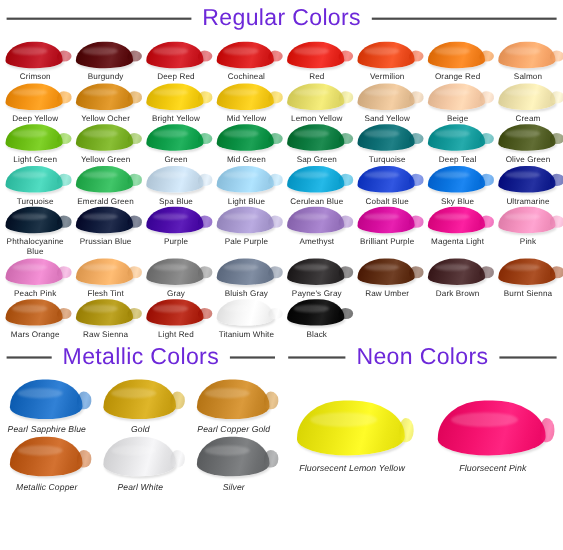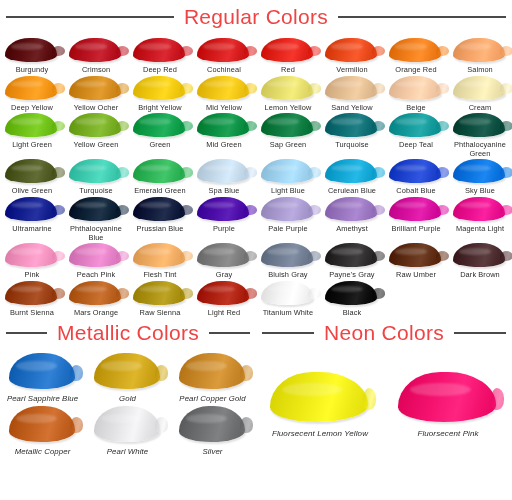--- a/index.html
+++ b/index.html
@@ -28,21 +28,21 @@
   .section-head .rule {
     flex: 1 1 auto;
     height: 2px;
     background: #4a4a4a;
   }
   .section-head .title {
     flex: 0 0 auto;
     font-size: 21px;
     font-weight: 400;
     letter-spacing: 0.3px;
-    color: #ef4444;
+    color: #6d28d9;
     white-space: nowrap;
     padding: 0 2px;
     font-family: "Liberation Sans", sans-serif;
   }
 
   
   .grid {
     display: grid;
     grid-template-columns: repeat(8, 64px);
     width: 512px;
@@ -146,32 +146,32 @@
 
   <div class="section-head" style="padding:5px 6px 8px;">
     <span class="rule"></span>
     <span class="title">Regular Colors</span>
     <span class="rule"></span>
   </div>
 
   <div class="grid" id="regular-grid">
       <div class="cell ">
         <div class="swatch-wrap">
+          <div class="smear" style="background: linear-gradient(105deg, rgb(158, 0, 6) 0%, rgb(184, 18, 32) 38%, rgb(202, 36, 50) 62%, rgb(184, 18, 32) 80%, rgb(170, 4, 18) 100%);"></div>
+        </div>
+        <div class="label">Crimson</div>
+      </div>
+      <div class="cell ">
+        <div class="swatch-wrap">
           <div class="smear" style="background: linear-gradient(105deg, rgb(65, 0, 0) 0%, rgb(91, 13, 16) 38%, rgb(109, 31, 34) 62%, rgb(91, 13, 16) 80%, rgb(77, 0, 2) 100%);"></div>
         </div>
         <div class="label">Burgundy</div>
       </div>
       <div class="cell ">
         <div class="swatch-wrap">
-          <div class="smear" style="background: linear-gradient(105deg, rgb(158, 0, 6) 0%, rgb(184, 18, 32) 38%, rgb(202, 36, 50) 62%, rgb(184, 18, 32) 80%, rgb(170, 4, 18) 100%);"></div>
-        </div>
-        <div class="label">Crimson</div>
-      </div>
-      <div class="cell ">
-        <div class="swatch-wrap">
           <div class="smear" style="background: linear-gradient(105deg, rgb(175, 0, 5) 0%, rgb(201, 22, 31) 38%, rgb(219, 40, 49) 62%, rgb(201, 22, 31) 80%, rgb(187, 8, 17) 100%);"></div>
         </div>
         <div class="label">Deep Red</div>
       </div>
       <div class="cell ">
         <div class="swatch-wrap">
           <div class="smear" style="background: linear-gradient(105deg, rgb(186, 0, 0) 0%, rgb(212, 26, 26) 38%, rgb(230, 44, 44) 62%, rgb(212, 26, 26) 80%, rgb(198, 12, 12) 100%);"></div>
         </div>
         <div class="label">Cochineal</div>
       </div>
@@ -281,26 +281,20 @@
         <div class="swatch-wrap">
           <div class="smear" style="background: linear-gradient(105deg, rgb(0, 84, 90) 0%, rgb(13, 110, 116) 38%, rgb(31, 128, 134) 62%, rgb(13, 110, 116) 80%, rgb(0, 96, 102) 100%);"></div>
         </div>
         <div class="label">Turquoise</div>
       </div>
       <div class="cell ">
         <div class="swatch-wrap">
           <div class="smear" style="background: linear-gradient(105deg, rgb(0, 127, 128) 0%, rgb(19, 153, 154) 38%, rgb(37, 171, 172) 62%, rgb(19, 153, 154) 80%, rgb(5, 139, 140) 100%);"></div>
         </div>
         <div class="label">Deep Teal</div>
-      </div>
-      <div class="cell ">
-        <div class="swatch-wrap">
-          <div class="smear" style="background: linear-gradient(105deg, rgb(0, 52, 37) 0%, rgb(11, 78, 63) 38%, rgb(29, 96, 81) 62%, rgb(11, 78, 63) 80%, rgb(0, 64, 49) 100%);"></div>
-        </div>
-        <div class="label">Phthalocyanine Green</div>
       </div>
       <div class="cell ">
         <div class="swatch-wrap">
           <div class="smear" style="background: linear-gradient(105deg, rgb(53, 65, 8) 0%, rgb(79, 91, 34) 38%, rgb(97, 109, 52) 62%, rgb(79, 91, 34) 80%, rgb(65, 77, 20) 100%);"></div>
         </div>
         <div class="label">Olive Green</div>
       </div>
       <div class="cell ">
         <div class="swatch-wrap">
           <div class="smear" style="background: linear-gradient(105deg, rgb(37, 177, 150) 0%, rgb(63, 203, 176) 38%, rgb(81, 221, 194) 62%, rgb(63, 203, 176) 80%, rgb(49, 189, 162) 100%);"></div>

